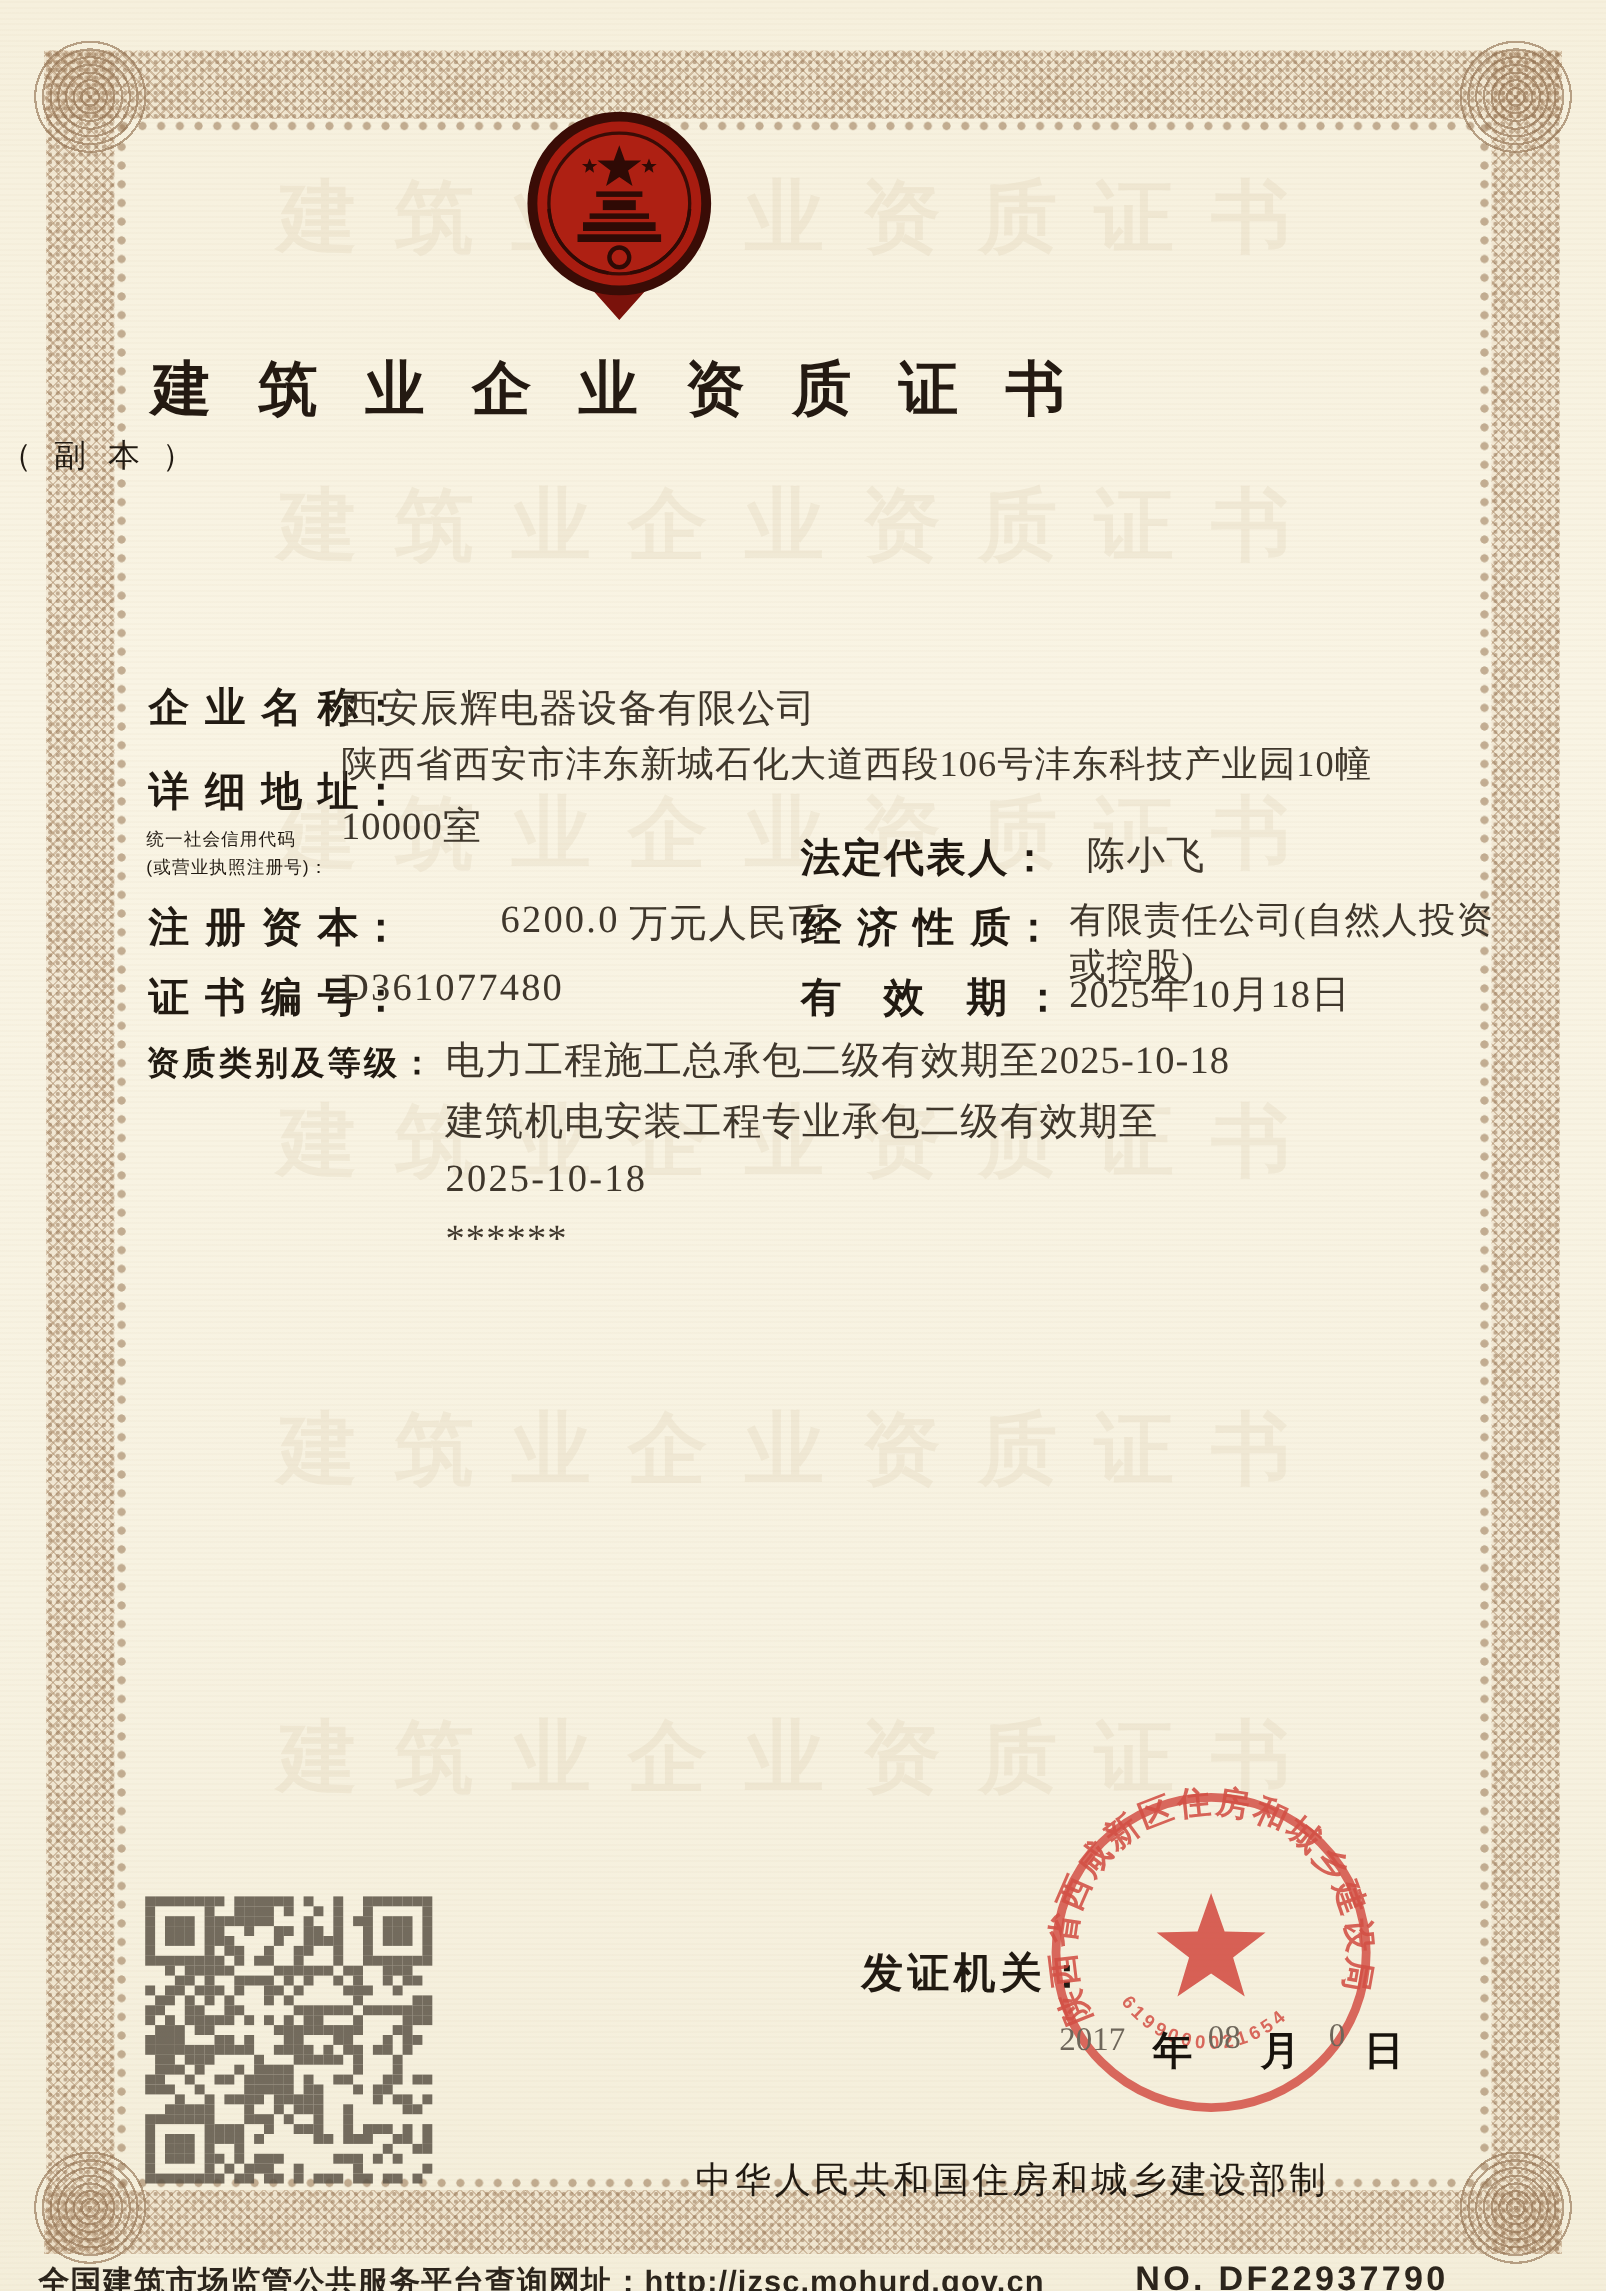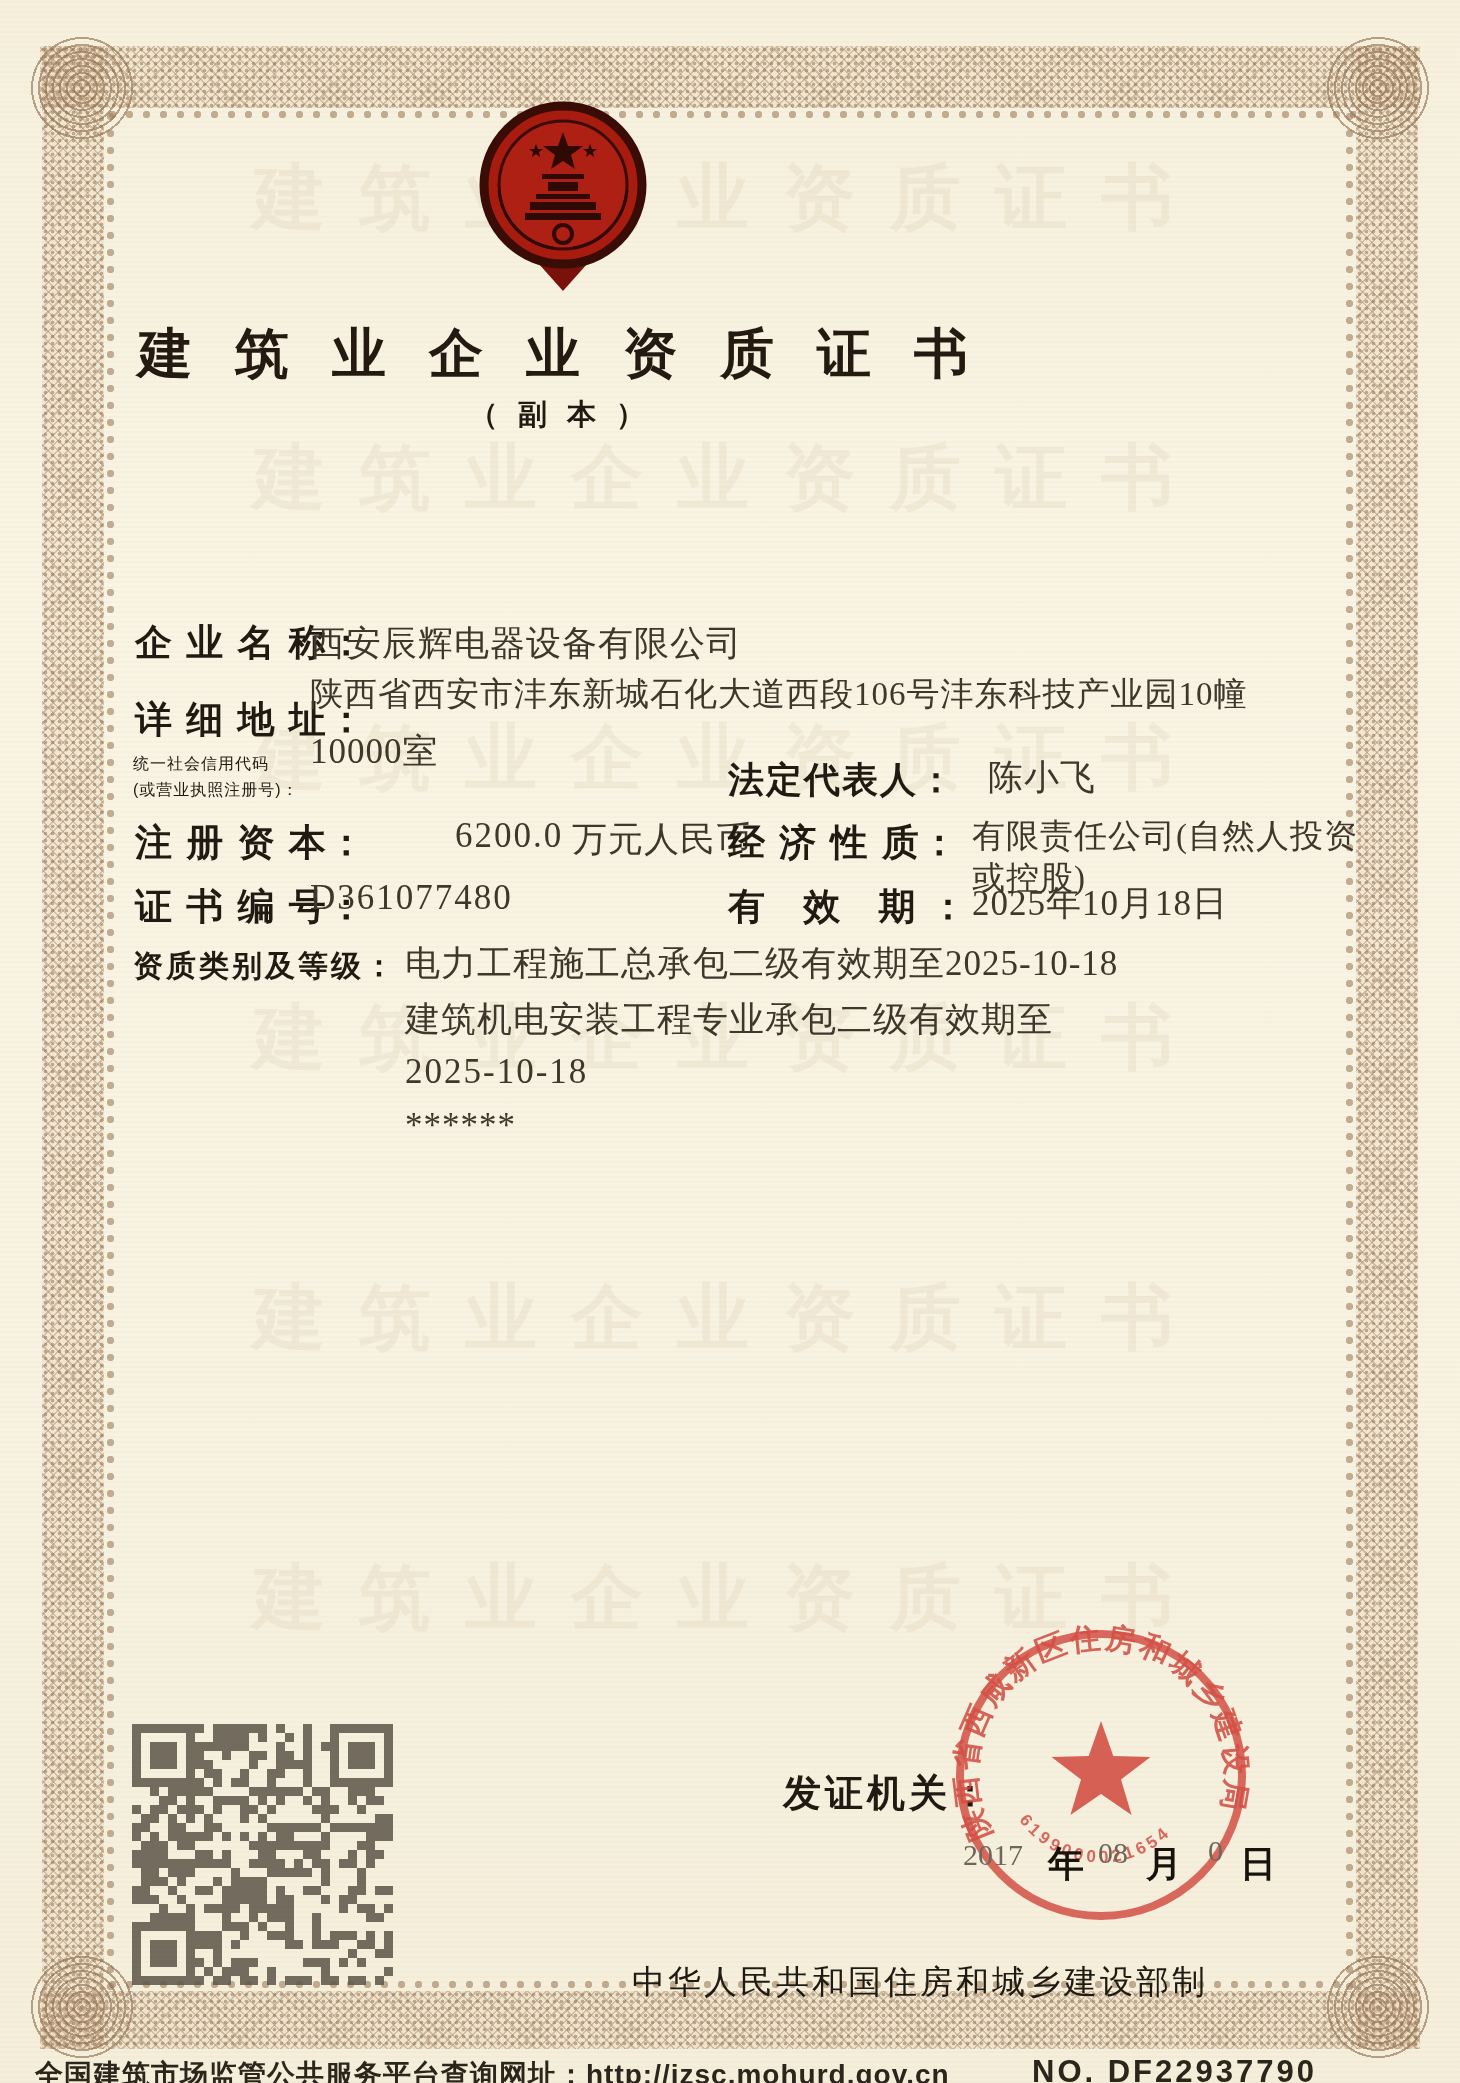--- a/index.html
+++ b/index.html
@@ -40,22 +40,22 @@
   .corner{position:absolute;z-index:2;width:104px;height:104px;border-radius:50%;
     background-image:repeating-radial-gradient(circle at 50% 50%, rgba(148,116,84,.65) 0 2px, rgba(0,0,0,0) 2px 7px);}
   .corner.tl{left:30px;top:36px;} .corner.tr{right:30px;top:36px;}
   .corner.bl{left:30px;bottom:24px;} .corner.br{right:30px;bottom:24px;}
   
   .wm{position:absolute;left:0;right:0;text-align:center;z-index:0;
     font-size:72px;font-weight:700;letter-spacing:34px;color:rgba(190,163,122,.12);}
   
   .title{left:0;width:1120px;text-align:center;top:318px;
     font-size:54px;font-weight:900;letter-spacing:14px;color:#241а12;color:#241a12;z-index:3;}
-  .subtitle{left:0;width:1120px;text-align:center;top:395px;
-    font-size:29px;font-weight:700;letter-spacing:6px;z-index:3;}
+  .subtitle{left:0;width:1120px;text-align:left;top:395px;
+    font-size:29px;font-weight:400;letter-spacing:6px;z-index:3;}
   
   .label{font-weight:800;font-size:37px;letter-spacing:2px;z-index:3;}
   .label-sm{font-weight:400;font-size:16px;letter-spacing:1px;z-index:3;line-height:1.2;}
   .value{font-family:"Liberation Serif", serif;font-size:35px;color:#3f372c;z-index:3;letter-spacing:1px;}
   .value.num{letter-spacing:2px;}
   
   #qr{position:absolute;left:132px;top:1724px;z-index:3;display:grid;
       grid-template-columns:repeat(29,9px);grid-auto-rows:9px;}
   #qr i{display:block;}
   #qr i.on{background:rgba(92,83,70,.85);}

